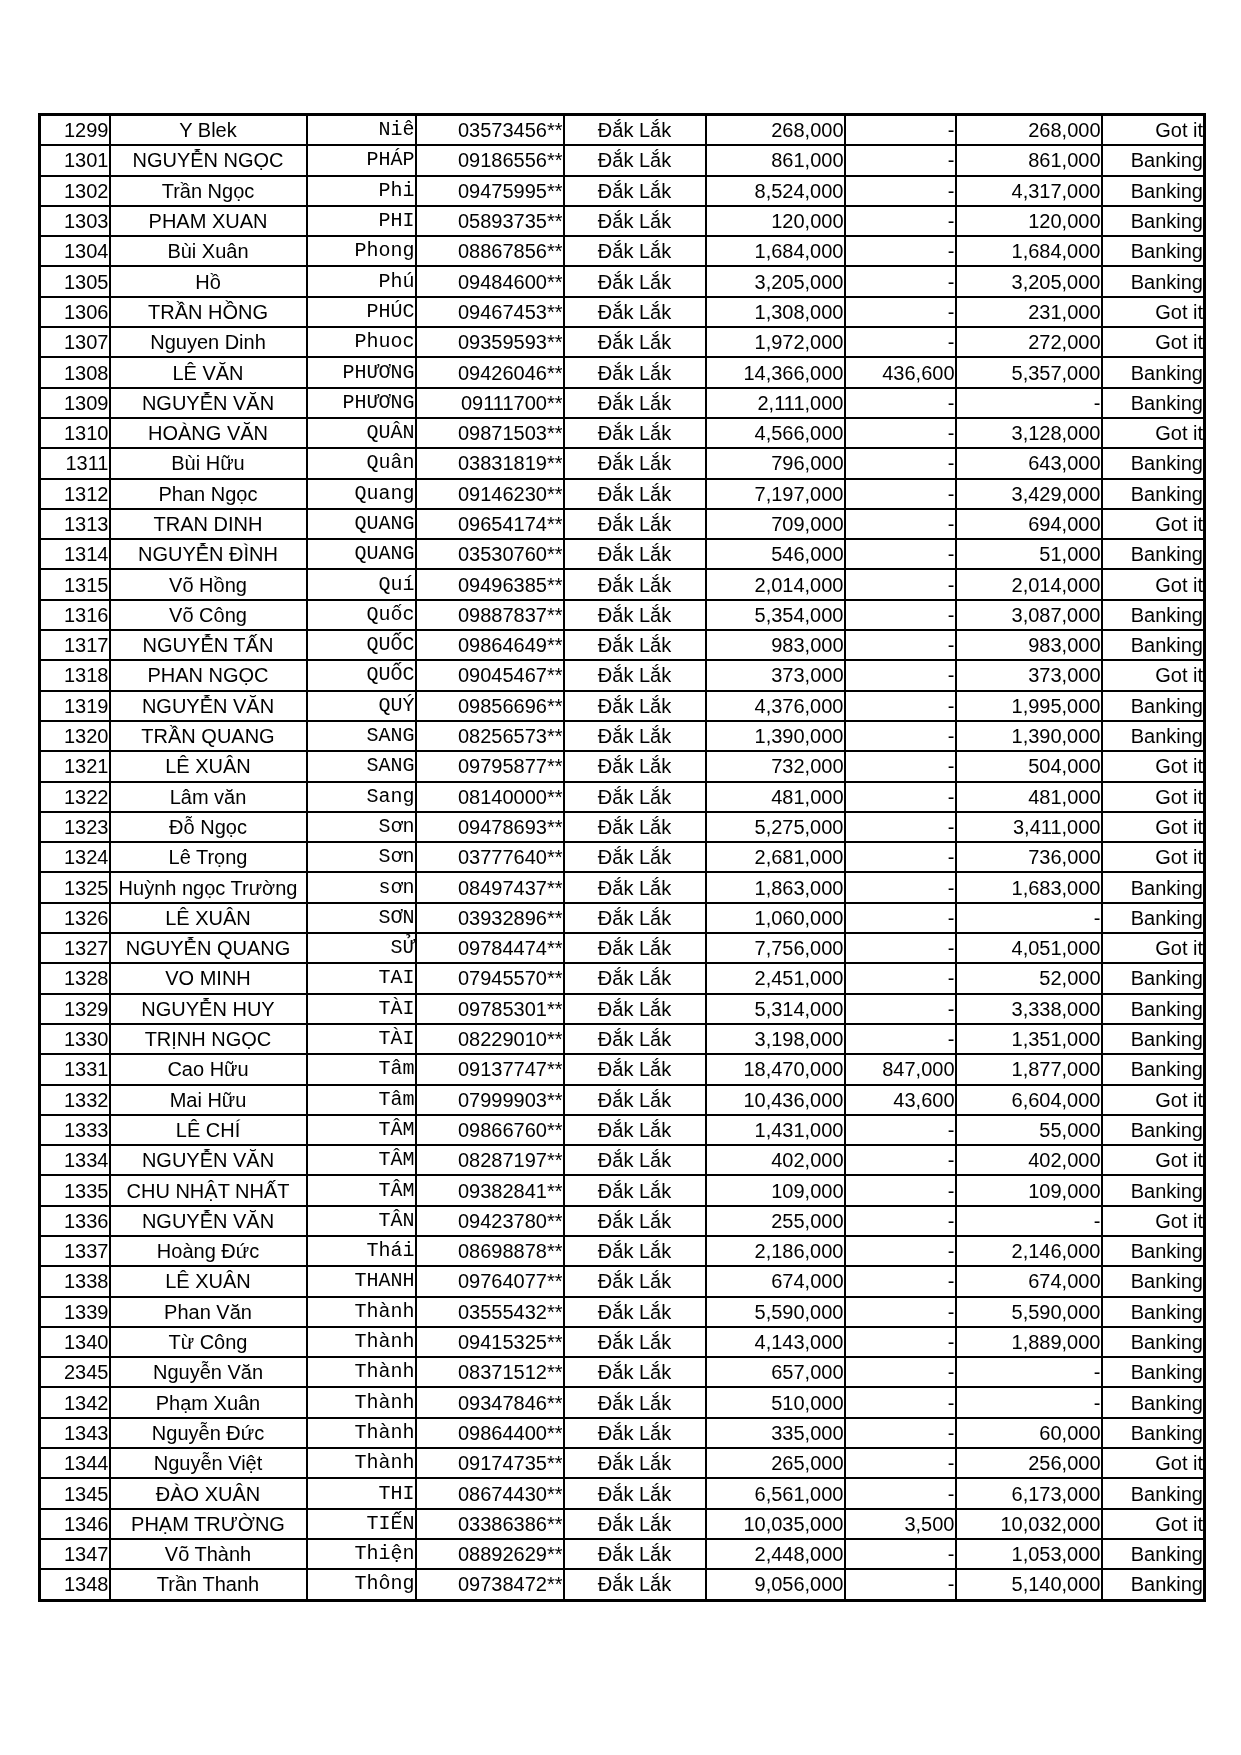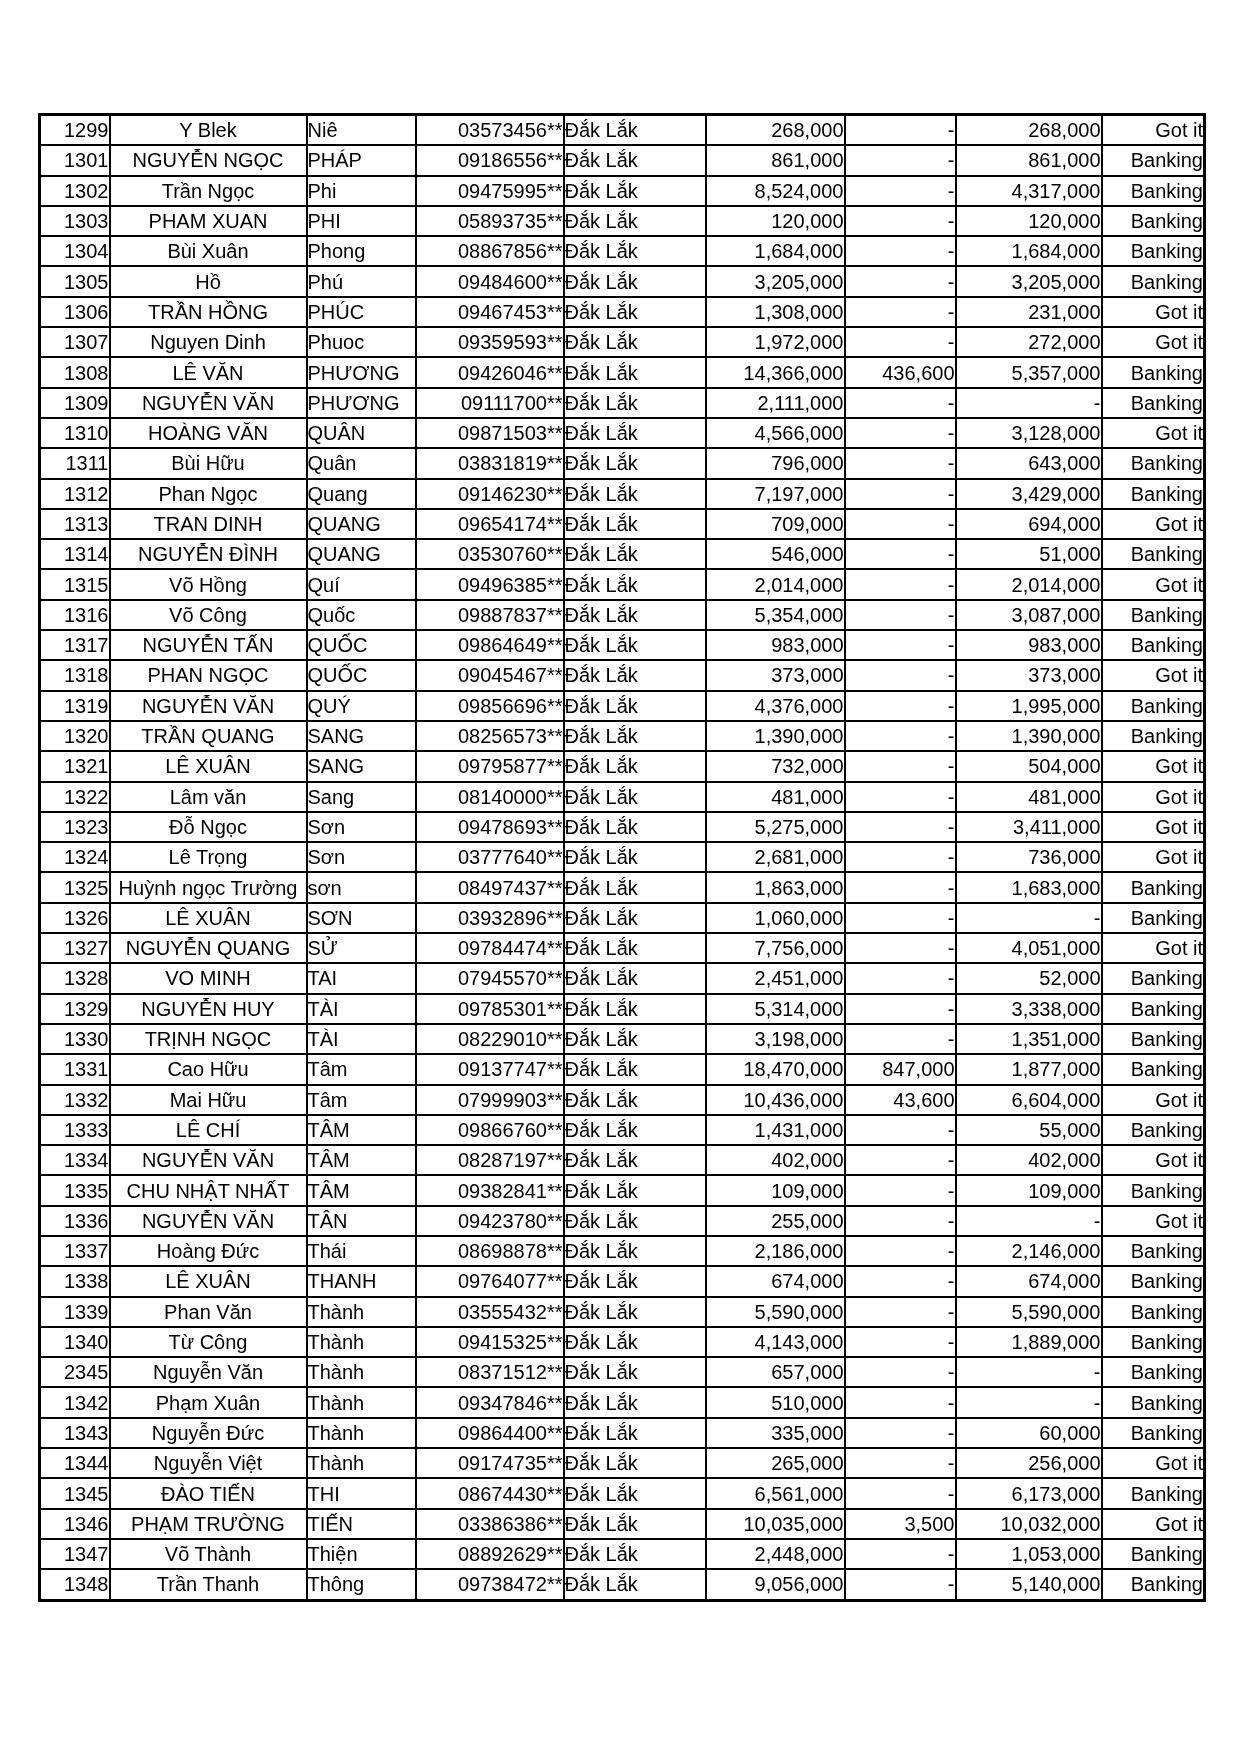--- a/index.html
+++ b/index.html
@@ -31,23 +31,23 @@
     padding: 0;
     font-size: 20px;
     line-height: 1;
     white-space: nowrap;
     overflow: hidden;
     vertical-align: middle;
   }
   
   td.c0 { text-align: right;  padding-right: 4px; }
   td.c1 { text-align: center; }
-  td.c2 { text-align: left; }
+  td.c2 { text-align: right; font-family: Liberation Mono, monospace; }
   td.c3 { text-align: right; }
-  td.c4 { text-align: left; }
+  td.c4 { text-align: center; }
   td.c5 { text-align: right;  padding-right: 9px; }
   td.c6 { text-align: right;  padding-right: 9px; }
   td.c7 { text-align: right;  padding-right: 9px; }
   td.c8 { text-align: right;   padding-left: 7px; }
   
   td.dash { padding-right: 38px; }
 </style>
 </head>
 <body>
 
@@ -555,21 +555,21 @@
           <td class="c2">Thành</td>
           <td class="c3">09174735**</td>
           <td class="c4">Đắk Lắk</td>
           <td class="c5">265,000</td>
           <td class="c6 dash">-</td>
           <td class="c7">256,000</td>
           <td class="c8">Got it</td>
         </tr>
         <tr>
           <td class="c0">1345</td>
-          <td class="c1">ĐÀO TIẾN</td>
+          <td class="c1">ĐÀO XUÂN</td>
           <td class="c2">THI</td>
           <td class="c3">08674430**</td>
           <td class="c4">Đắk Lắk</td>
           <td class="c5">6,561,000</td>
           <td class="c6 dash">-</td>
           <td class="c7">6,173,000</td>
           <td class="c8">Banking</td>
         </tr>
         <tr>
           <td class="c0">1346</td>

